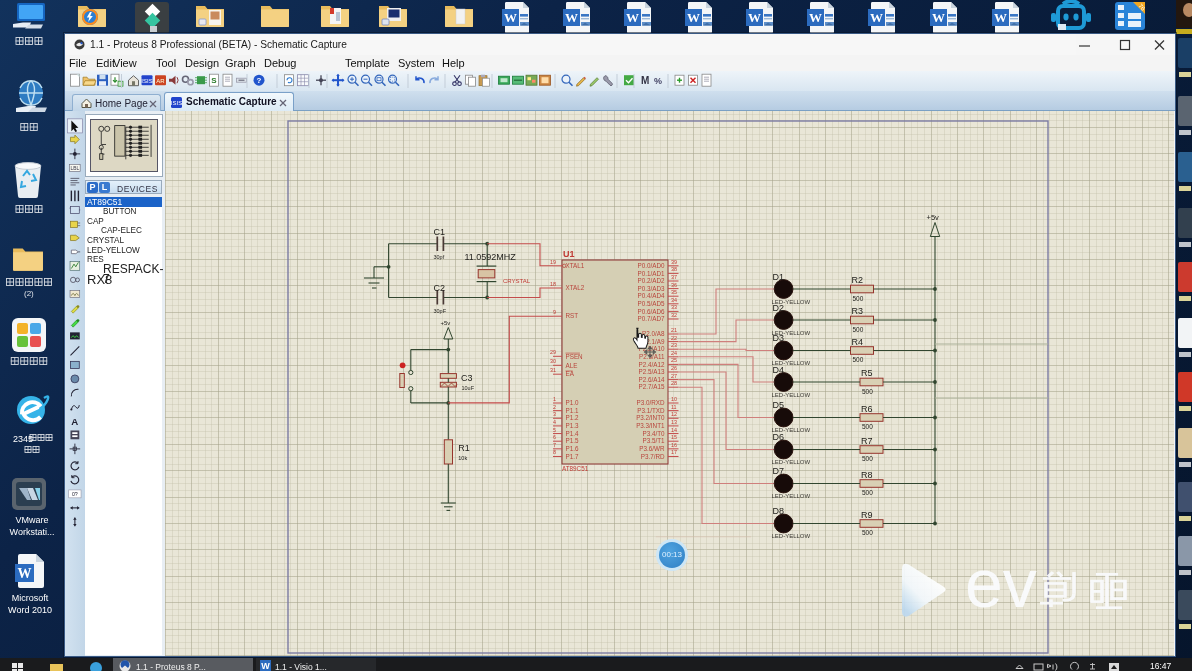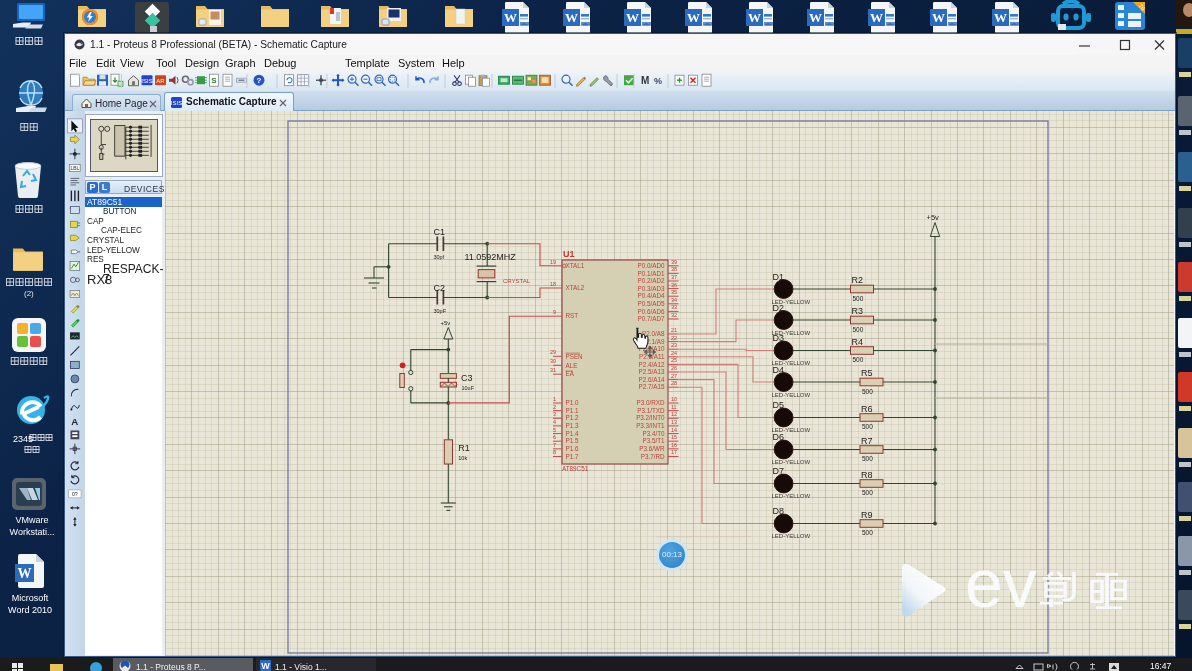--- a/index.html
+++ b/index.html
@@ -419,21 +419,21 @@
 <rect x="49.5" y="3.5" width="9" height="9" fill="none" stroke="#333" stroke-width="1.2"></rect>
 <g stroke="#333" stroke-width="1.2">
           <line x1="84" y1="3.5" x2="93" y2="12.5"></line>
           <line x1="93" y1="3.5" x2="84" y2="12.5"></line>
         </g>
 </svg>
 </div>
     <div class="abs" style="left:0;top:21px;width:1110px;height:16px;background:#f4f4f4">
       <div class="abs" style="left:4px;top:2px;font-size:11px;color:#111">File</div>
       <div class="abs" style="left:31px;top:2px;font-size:11px;color:#111">Edit</div>
-      <div class="abs" style="left:55px;top:2px;font-size:11px;color:#111">View</div>
+      <div class="abs" style="left:48px;top:2px;font-size:11px;color:#111">View</div>
       <div class="abs" style="left:91px;top:2px;font-size:11px;color:#111">Tool</div>
       <div class="abs" style="left:120px;top:2px;font-size:11px;color:#111">Design</div>
       <div class="abs" style="left:160px;top:2px;font-size:11px;color:#111">Graph</div>
       <div class="abs" style="left:199px;top:2px;font-size:11px;color:#111">Debug</div>
       <div class="abs" style="left:238px;top:18px;font-size:11px;color:#111">Library</div>
       <div class="abs" style="left:280px;top:2px;font-size:11px;color:#111">Template</div>
       <div class="abs" style="left:333px;top:2px;font-size:11px;color:#111">System</div>
       <div class="abs" style="left:377px;top:2px;font-size:11px;color:#111">Help</div>
     </div>
     <div class="abs" style="left:0;top:37px;width:1110px;height:20px;background:linear-gradient(#eef4f9,#d9e6f1)">
@@ -864,21 +864,21 @@
               <rect x="60.5" y="42.6" width="3.6" height="2.6" fill="#222"></rect>
    <line x1="76" y1="6" x2="76" y2="46"></line>
               <line x1="44" y1="9" x2="44" y2="49"></line>
   </g>
  </svg>
  </div>
 </div>
 <div class="abs" style="left:0px;top:69px;width:77px;height:14px;background:linear-gradient(#e4f0fa,#c8ddf0);border:1px solid #9ab">
  <div class="abs" style="left:1px;top:1px;width:11px;height:11px;background:#2b6cc8;border-radius:2px;color:#fff;font-size:9px;font-weight:bold;text-align:center;line-height:11px">P</div>
  <div class="abs" style="left:13px;top:1px;width:11px;height:11px;background:#3a7ad0;border-radius:2px;color:#fff;font-size:9px;font-weight:bold;text-align:center;line-height:11px">L</div>
- <div class="abs" style="left:38px;top:2.5px;font-size:8.5px;color:#334;letter-spacing:0.5px">DEVICES</div>
+ <div class="abs" style="left:31px;top:2.5px;font-size:8.5px;color:#334;letter-spacing:0.5px">DEVICES</div>
 </div>
 <div class="abs" style="left:0px;top:86px;width:77px;height:458px;background:#fff">
  <div style="background:#1b63c8;color:#fff;font-size:8.5px;height:10px;line-height:10px;padding-left:2px">AT89C51</div>
 <div style="color:#222;font-size:8.2px;height:9.7px;line-height:9.7px;padding-left:18px">BUTTON</div>
         <div style="color:#222;font-size:8.2px;height:9.7px;line-height:9.7px;padding-left:2px">CAP</div>
         <div style="color:#222;font-size:8.2px;height:9.7px;line-height:9.7px;padding-left:16px">CAP-ELEC</div>
         <div style="color:#222;font-size:8.2px;height:9.7px;line-height:9.7px;padding-left:2px">CRYSTAL</div>
         <div style="color:#222;font-size:8.2px;height:9.7px;line-height:9.7px;padding-left:2px">LED-YELLOW</div>
         <div style="color:#222;font-size:8.2px;height:9.7px;line-height:9.7px;padding-left:2px">RES</div>
         <div style="color:#222;font-size:12px;height:9.7px;line-height:9.7px;padding-left:18px">RESPACK-7</div>

